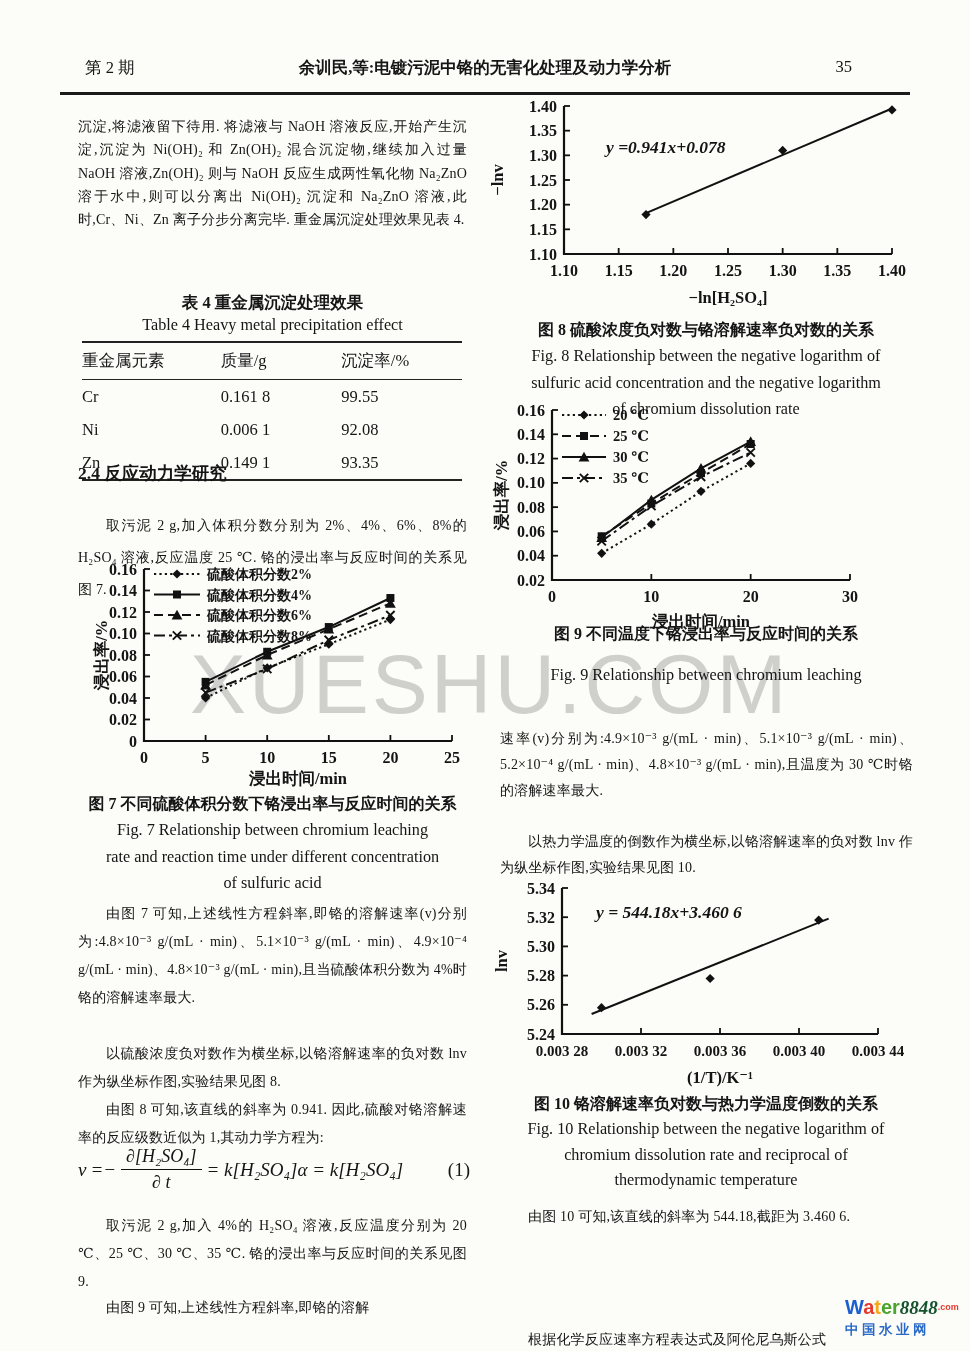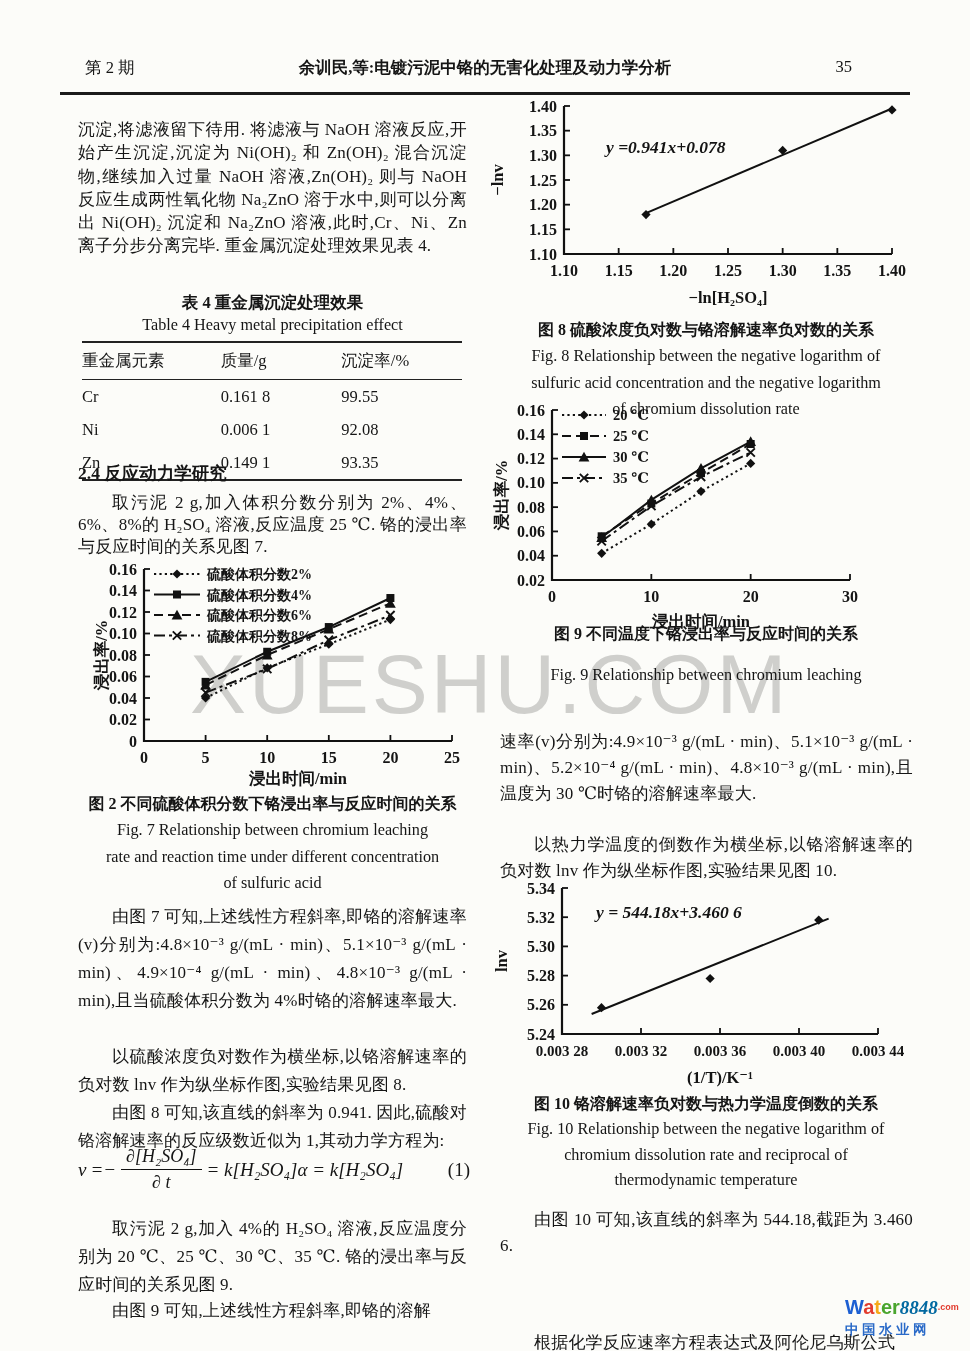--- a/index.html
+++ b/index.html
@@ -11,21 +11,21 @@
   .hdr-issue{position:absolute;left:85px;top:0;}
   .hdr-title{position:absolute;left:0;right:0;text-align:center;top:0;font-weight:600;}
   .hdr-page{position:absolute;right:118px;top:0;}
   .hdr-rule{position:absolute;left:60px;top:92px;width:850px;height:2.5px;background:#1b1b1b;}
   
   .watermark{position:absolute;left:190px;top:636px;z-index:1;
              font-family:"Liberation Sans","DejaVu Sans",sans-serif;
              font-size:84px;color:#cfcfcc;letter-spacing:3px;white-space:nowrap;}
   .content{position:absolute;inset:0;z-index:2;}
   
-  .para{position:absolute;left:78px;width:389px;font-size:17px;line-height:23.3px;
+  .para{position:absolute;left:78px;width:389px;font-size:14px;line-height:23.3px;
         text-align:justify;letter-spacing:0.2px;}
   .rcol{left:500px;width:413px;}
   .lh28{line-height:28px;}
   .lh26{line-height:25.8px;}
   .indent{text-indent:2em;}
   
   .capzh{position:absolute;left:78px;width:389px;text-align:center;font-weight:bold;font-size:16.5px;}
   .capen{position:absolute;left:78px;width:389px;text-align:center;font-size:16.2px;}
   .capzh.r,.capen.r{left:497px;width:418px;}
   .t4{position:absolute;left:82px;top:341px;width:380px;border-top:2.4px solid #222;
@@ -93,21 +93,21 @@
           </div>
           <div class="t4row">
             <div class="t4cell">Zn</div>
             <div class="t4cell">0.149 1</div>
             <div class="t4cell">93.35</div>
           </div>
         </div>
     </div>
 
     <div class="sechead">2.4  反应动力学研究</div>
-    <p class="para indent" style="top:475px;line-height:22px">取污泥 2 g,加入体积分数分别为 2%、4%、6%、8%的 H₂SO₄ 溶液,反应温度 25 ℃. 铬的浸出率与反应时间的关系见图 7.</p>
+    <p class="para indent" style="top:496px;line-height:32px">取污泥 2 g,加入体积分数分别为 2%、4%、6%、8%的 H₂SO₄ 溶液,反应温度 25 ℃. 铬的浸出率与反应时间的关系见图 7.</p>
 
     <svg id="chart7" class="abs" style="left:92px;top:563px" width="370" height="228">
         <path d="M52 6L52 178L360 178" fill="none" stroke="#111" stroke-width="2.2"></path>
         <line x1="52" y1="178" x2="58" y2="178" stroke="#111" stroke-width="1.8"></line>
         <text x="45" y="183.5" font-size="16" font-weight="600" text-anchor="end">0</text>
         <line x1="52" y1="156.5" x2="58" y2="156.5" stroke="#111" stroke-width="1.8"></line>
         <text x="45" y="162" font-size="16" font-weight="600" text-anchor="end">0.02</text>
         <line x1="52" y1="135" x2="58" y2="135" stroke="#111" stroke-width="1.8"></line>
         <text x="45" y="140.5" font-size="16" font-weight="600" text-anchor="end">0.04</text>
         <line x1="52" y1="113.5" x2="58" y2="113.5" stroke="#111" stroke-width="1.8"></line>
@@ -163,21 +163,21 @@
         <rect x="81" y="27.5" width="8" height="8" fill="#111"></rect>
         <text x="115" y="36.5" font-size="14" font-weight="600">硫酸体积分数4%</text>
         <line x1="62" y1="52" x2="108" y2="52" stroke="#111" stroke-width="2" stroke-dasharray="9,5"></line>
         <path d="M85 46.8L90.4 56.4L79.6 56.4Z" fill="#111"></path>
         <text x="115" y="57" font-size="14" font-weight="600">硫酸体积分数6%</text>
         <line x1="62" y1="72.5" x2="108" y2="72.5" stroke="#111" stroke-width="2" stroke-dasharray="11,4,3,4"></line>
         <path d="M80.8 68.3L89.2 76.7M80.8 76.7L89.2 68.3" stroke="#111" stroke-width="1.9" fill="none"></path>
         <text x="115" y="77.5" font-size="14" font-weight="600">硫酸体积分数8%</text>
       </svg>
 
-    <div class="capzh" style="top:794px;font-size:16px">图 2  不同硫酸体积分数下铬浸出率与反应时间的关系</div>
+    <div class="capzh" style="top:794px;font-size:16px">图 7  不同硫酸体积分数下铬浸出率与反应时间的关系</div>
     <div class="capen" style="top:821px">Fig. 7   Relationship between chromium leaching</div>
     <div class="capen" style="top:848px">rate and reaction time under different concentration</div>
     <div class="capen" style="top:874px">of sulfuric acid</div>
 
     <p class="para indent lh28" style="top:886px">由图 7 可知,上述线性方程斜率,即铬的溶解速率(v)分别为:4.8×10⁻³ g/(mL · min)、5.1×10⁻³ g/(mL · min)、4.9×10⁻⁴ g/(mL · min)、4.8×10⁻³ g/(mL · min),且当硫酸体积分数为 4%时铬的溶解速率最大.</p>
     <p class="para indent lh28" style="top:1026px">以硫酸浓度负对数作为横坐标,以铬溶解速率的负对数 lnv 作为纵坐标作图,实验结果见图 8.</p>
     <p class="para indent lh28" style="top:1082px">由图 8 可知,该直线的斜率为 0.941. 因此,硫酸对铬溶解速率的反应级数近似为 1,其动力学方程为:</p>
 
     <div class="equation">
       <span>v</span>
@@ -342,20 +342,20 @@
     <div class="capen r" style="top:1120px">Fig. 10   Relationship between the negative logarithm of</div>
     <div class="capen r" style="top:1146px">chromium dissolution rate and reciprocal of</div>
     <div class="capen r" style="top:1171px">thermodynamic temperature</div>
 
     <p class="para rcol indent lh26" style="top:1190px">由图 10 可知,该直线的斜率为 544.18,截距为 3.460 6.</p>
     <p class="para rcol indent lh26" style="top:1313px">根据化学反应速率方程表达式及阿伦尼乌斯公式</p>
 
     <div class="logo">
       <div class="logo-line1">
         <span><span style="color: rgb(29, 95, 210);">W</span><span style="color: rgb(226, 59, 46);">a</span><span style="color: rgb(246, 168, 24);">t</span><span style="color: rgb(74, 165, 46);">e</span><span style="color: rgb(74, 165, 46);">r</span></span>
-          <span class="logo-8848" style="color: #0369a1;">8848</span>
+          <span class="logo-8848" style="color: #14532d;">8848</span>
           <span class="logo-com" style="color: rgb(226, 59, 46);">.com</span>
       </div>
       <div class="logo-sub" style="color: rgb(42, 106, 200);">中国水业网</div>
     </div>
 
   </div>
 </div>
 
 </body></html>

